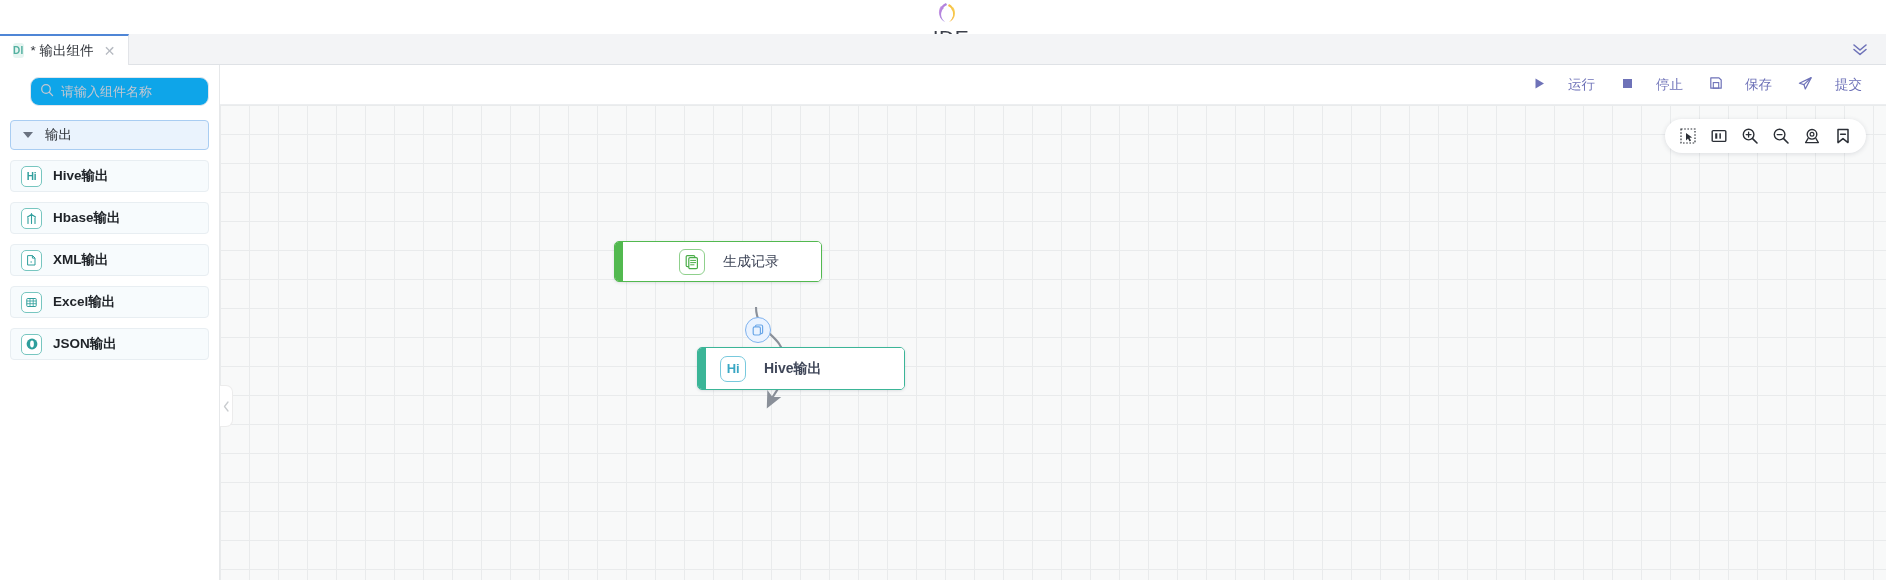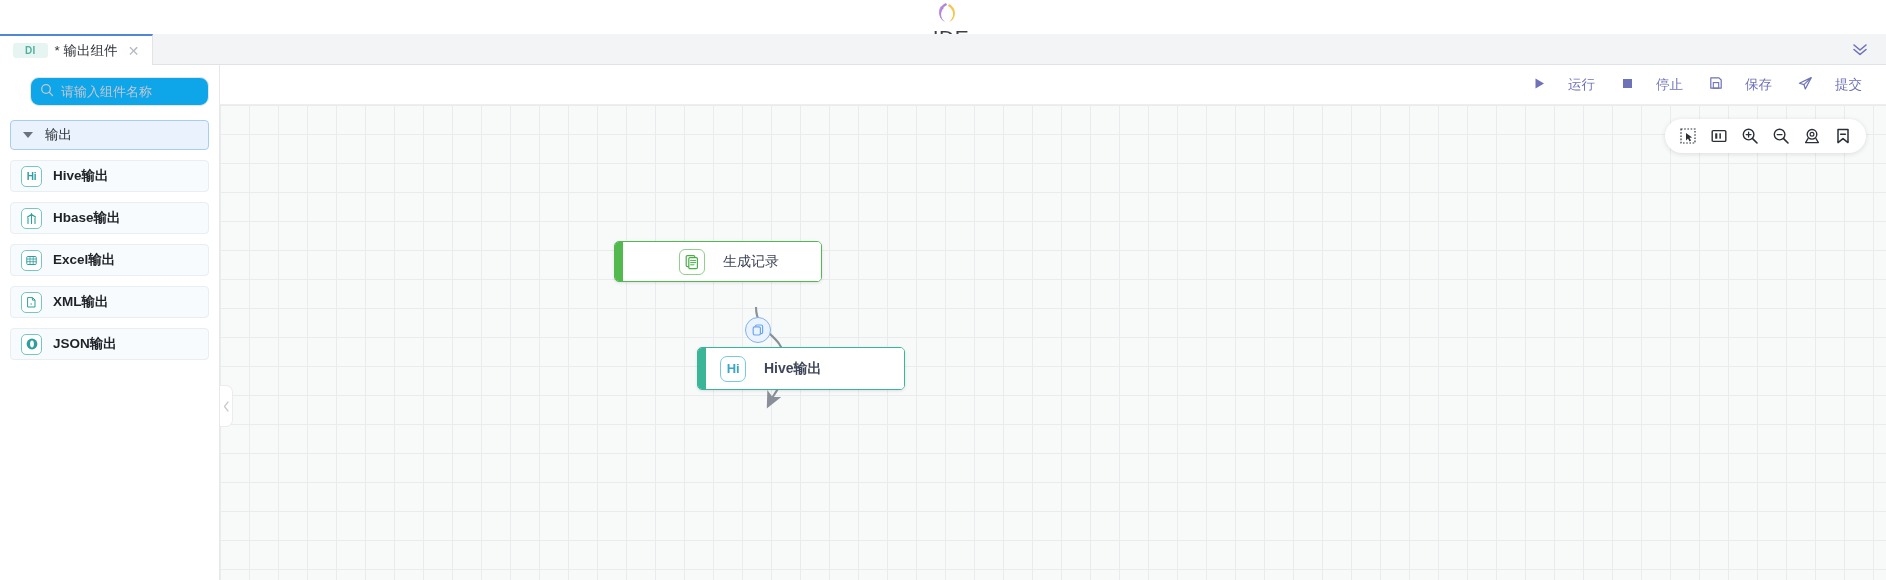--- a/index.html
+++ b/index.html
@@ -27,21 +27,21 @@
     display: flex; align-items: stretch;
   }
   .tab {
     display: flex; align-items: center; gap: 7px; padding: 0 13px;
     background: #ffffff; border-top: 2px solid #4f86d6;
     border-right: 1px solid #e2e4e8; position: relative; top: 0;
     height: 31px; cursor: pointer;
   }
   .tab-badge {
     font-size: 10px; color: #53b0a0; background: #e6f5f1;
-    border-radius: 3px; padding: 1px 12px; line-height: 13px;
+    border-radius: 3px; padding: 1px 0; line-height: 13px;
     font-weight: bold; letter-spacing: .3px;
   }
   .tab-label { font-size: 13.5px; color: #2e3238; white-space: nowrap; }
   .tab-close { font-size: 14px; color: #b6bac1; margin-left: 3px; cursor: pointer; }
   .tabbar-spacer { flex: 1; }
   .tabbar-more {
     width: 52px; display: flex; align-items: center; justify-content: center;
     cursor: pointer;
   }
 
@@ -233,36 +233,36 @@
             <path d="M6.5 1.5 L6.5 11.5 M2.5 5 L6.5 2.5 M10.5 5 L6.5 2.5 M3 11.5 L3 6 M10 11.5 L10 6" stroke="#2f9e9c" stroke-width="1.1" fill="none" stroke-linecap="round"></path>
           </svg>
         </span>
         <span class="comp-label">Hbase输出</span>
       </div>
 
 
       <div class="comp-item">
         <span class="comp-icon">
           <svg width="13" height="13" viewBox="0 0 13 13">
-            <rect x="1.8" y="2.5" width="9.4" height="8" rx=".8" fill="none" stroke="#2f9e9c" stroke-width="1"></rect>
-            <path d="M1.8 5 H11.2 M1.8 7.7 H11.2 M5 2.5 V10.5 M8.2 2.5 V10.5" stroke="#2f9e9c" stroke-width=".8"></path>
-          </svg>
-        </span>
-        <span class="comp-label">Excel输出</span>
+            <path d="M2.6 1.6 H7.6 L10 4 V11 H2.6 Z" fill="none" stroke="#2f9e9c" stroke-width="1"></path>
+            <path d="M7.4 1.7 V4.1 H9.9" fill="none" stroke="#2f9e9c" stroke-width="1"></path>
+            <text x="6.3" y="9.4" font-size="4" fill="#2f9e9c" text-anchor="middle" font-family="Liberation Sans">x</text>
+          </svg>
+        </span>
+        <span class="comp-label">XML输出</span>
       </div>
 
       <div class="comp-item">
         <span class="comp-icon">
           <svg width="13" height="13" viewBox="0 0 13 13">
-            <path d="M2.6 1.6 H7.6 L10 4 V11 H2.6 Z" fill="none" stroke="#2f9e9c" stroke-width="1"></path>
-            <path d="M7.4 1.7 V4.1 H9.9" fill="none" stroke="#2f9e9c" stroke-width="1"></path>
-            <text x="6.3" y="9.4" font-size="4" fill="#2f9e9c" text-anchor="middle" font-family="Liberation Sans">x</text>
-          </svg>
-        </span>
-        <span class="comp-label">XML输出</span>
+            <rect x="1.8" y="2.5" width="9.4" height="8" rx=".8" fill="none" stroke="#2f9e9c" stroke-width="1"></rect>
+            <path d="M1.8 5 H11.2 M1.8 7.7 H11.2 M5 2.5 V10.5 M8.2 2.5 V10.5" stroke="#2f9e9c" stroke-width=".8"></path>
+          </svg>
+        </span>
+        <span class="comp-label">Excel输出</span>
       </div>
 
       <div class="comp-item">
         <span class="comp-icon">
           <svg width="14" height="14" viewBox="0 0 14 14">
             <circle cx="7" cy="7" r="5.4" fill="#2f9e9c"></circle>
             <ellipse cx="7" cy="7" rx="1.9" ry="3.4" fill="#ffffff"></ellipse>
           </svg>
         </span>
         <span class="comp-label">JSON输出</span>

